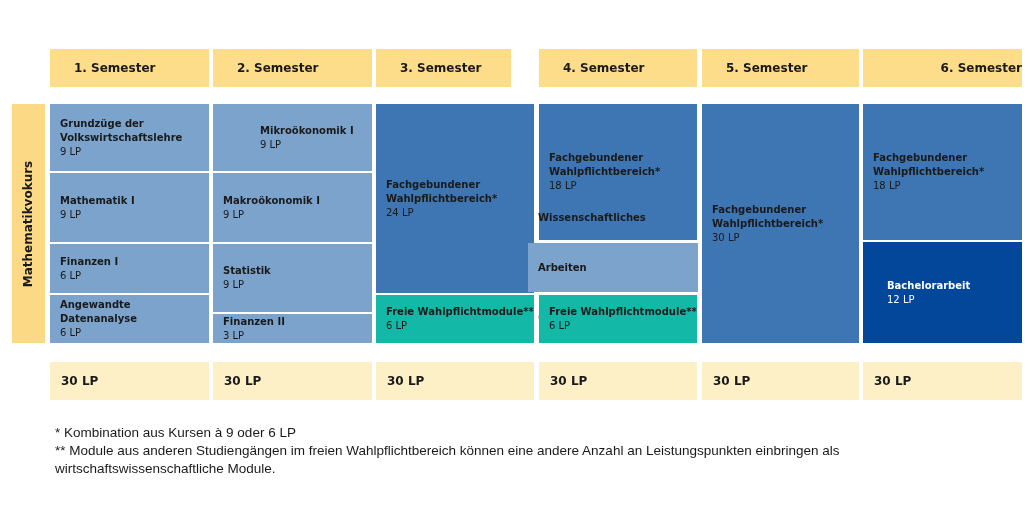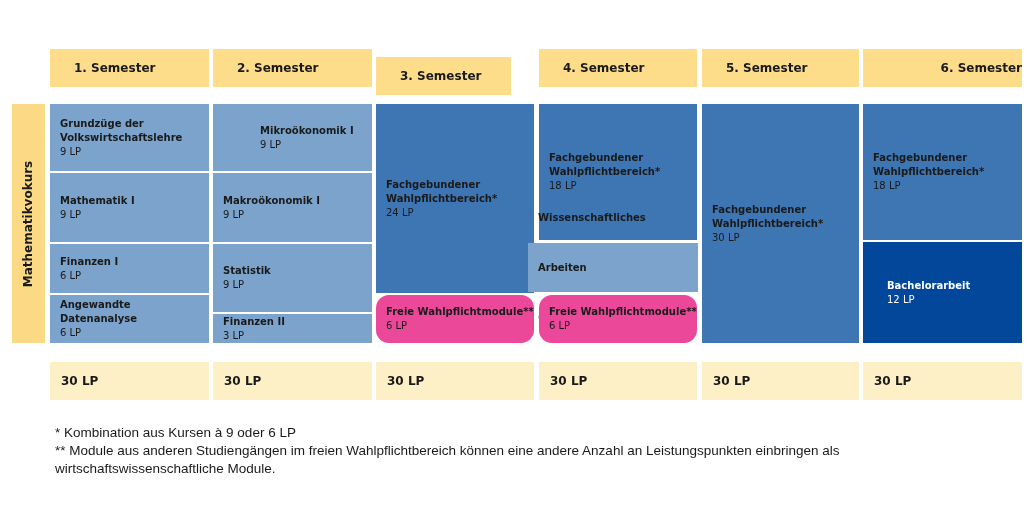--- a/index.html
+++ b/index.html
@@ -6,35 +6,35 @@
   body{width:1030px;height:505px;position:relative;overflow:hidden;font-family:"DejaVu Sans","Liberation Sans",sans-serif;}
   .abs{position:absolute;box-sizing:border-box;}
   .hdr{background:#fddc8a;font-weight:bold;font-size:12px;color:#1a1a1a;padding-left:24px;display:flex;align-items:center;}
   .ftr{background:#fdefc6;font-weight:bold;font-size:12px;color:#1a1a1a;padding-left:11px;display:flex;align-items:center;}
   .side{background:#fcd985;display:flex;align-items:center;justify-content:center;}
   .side span{transform:rotate(-90deg);white-space:nowrap;font-weight:bold;font-size:12px;color:#1a1a1a;}
   .cell{padding-left:10px;display:flex;flex-direction:column;justify-content:center;font-size:10px;line-height:14px;color:#1a1a1a;}
   .cell .t{font-weight:bold;}
   .c-light{background:#7ba3cc;}
   .c-mid{background:#3e76b3;justify-content:center;}
-  .c-pale{background:#ec4899;border-radius:13px;}
+  .c-pale{background:#14b8a6;}
   .c-dark{background:#02479a;color:#ffffff;}
   .c-dark .t{color:#ffffff;}
   .notes{left:55px;top:424px;font-family:"Liberation Sans",sans-serif;font-size:13.5px;line-height:18px;color:#1a1a1a;}
 </style>
 </head>
 <body>
 
 <div class="abs hdr" style="left:50px;top:49px;width:159px;height:38px;">
     <span>1. Semester</span>
   </div>
 <div class="abs hdr" style="left:213px;top:49px;width:159px;height:38px;">
     <span>2. Semester</span>
   </div>
-<div class="abs hdr" style="left:376px;top:49px;width:135px;height:38px;margin-top:8px;">
+<div class="abs hdr" style="left:376px;top:49px;width:135px;height:38px;">
     <span>3. Semester</span>
   </div>
 <div class="abs hdr" style="left:539px;top:49px;width:158px;height:38px;">
     <span>4. Semester</span>
   </div>
 <div class="abs hdr" style="left:702px;top:49px;width:157px;height:38px;">
     <span>5. Semester</span>
   </div>
 <div class="abs hdr" style="left:863px;top:49px;width:159px;height:38px;justify-content:flex-end;">
     <span>6. Semester</span>

